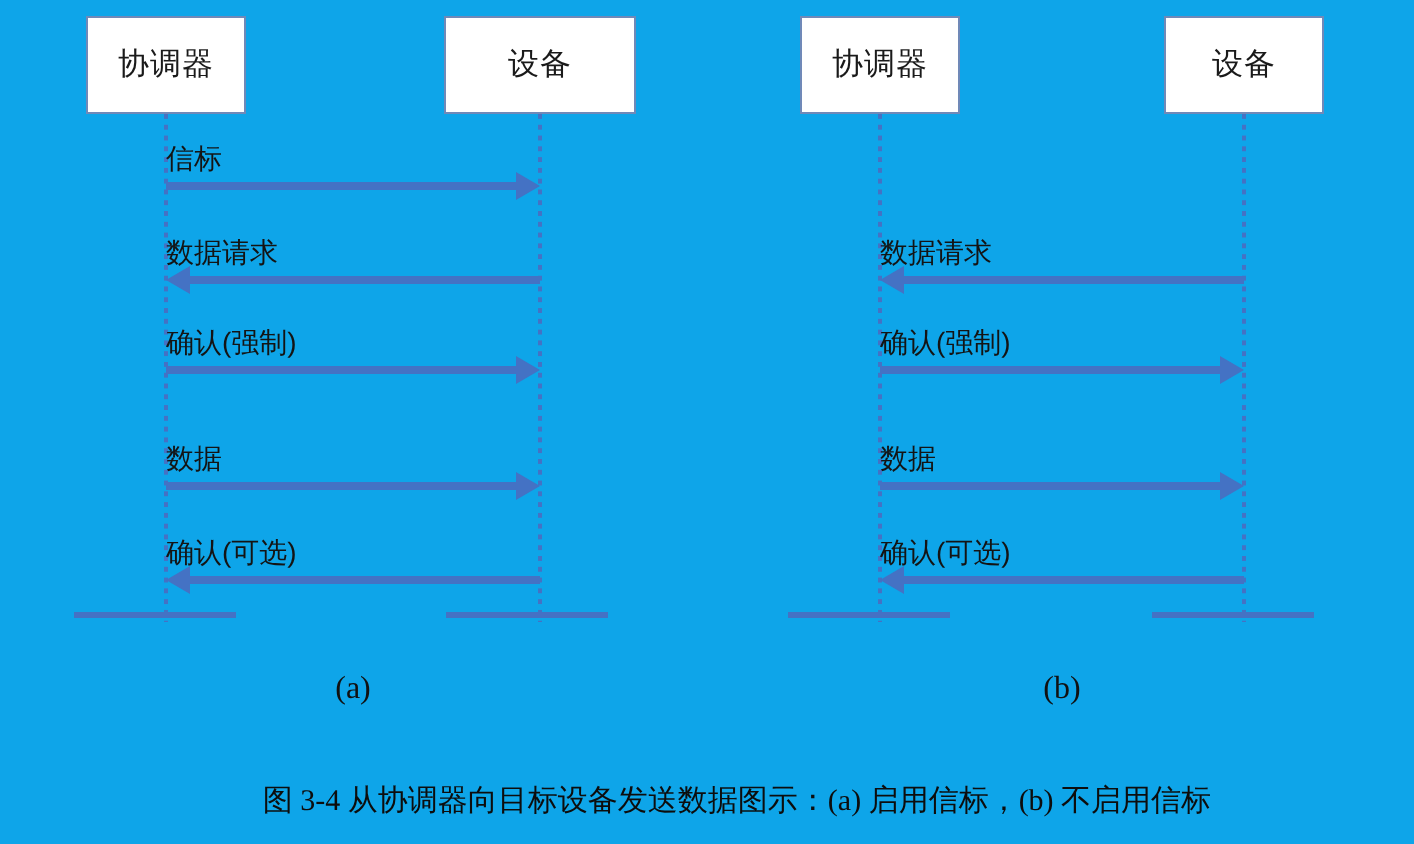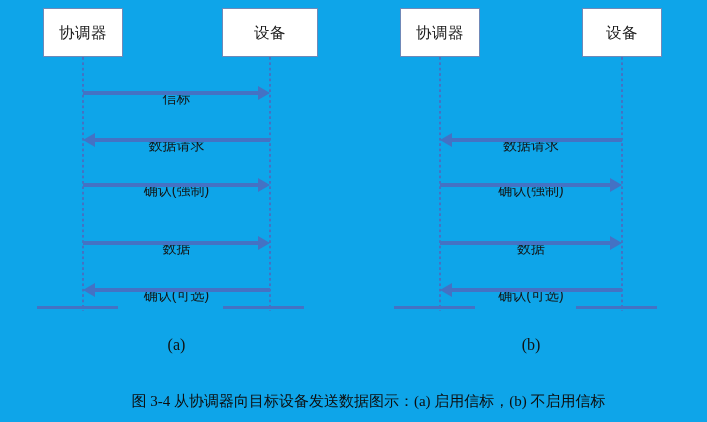--- a/index.html
+++ b/index.html
@@ -74,24 +74,22 @@
     left: 0;
     border-right: 12px solid #4472C4;
   }
 
   
   .msg-label {
     position: absolute;
     font-family: "Liberation Sans", "DejaVu Sans", sans-serif;
     font-size: 14px;
     color: #141414;
-    text-align: center;
     white-space: nowrap;
     line-height: 1;
-    margin-top: 19px;
   }
 
   
   .term-bar {
     position: absolute;
     height: 2.6px;
     background: #4472C4;
   }
 
   

